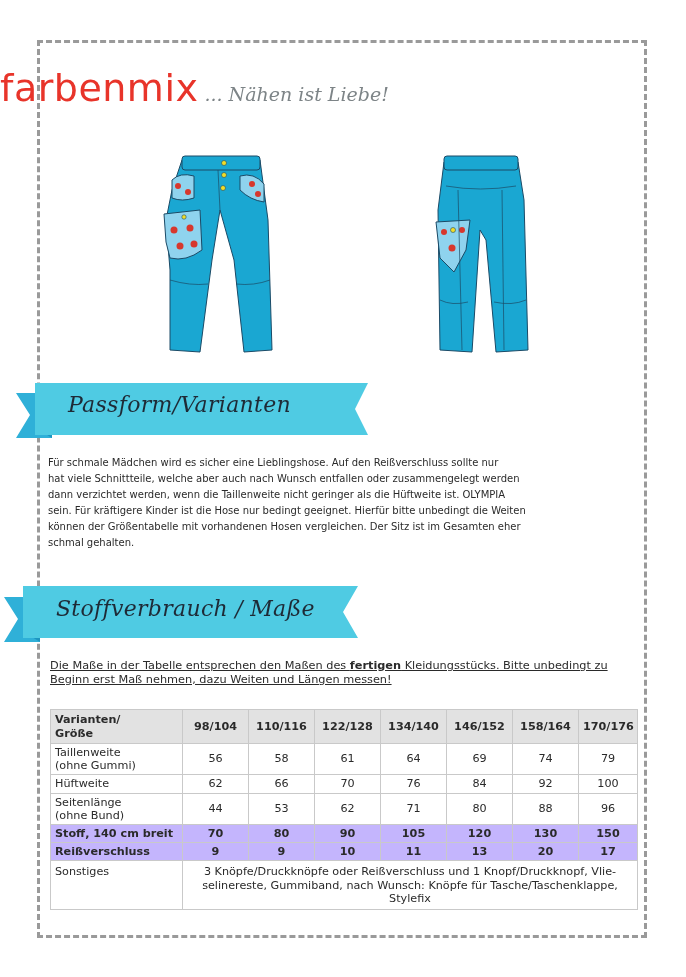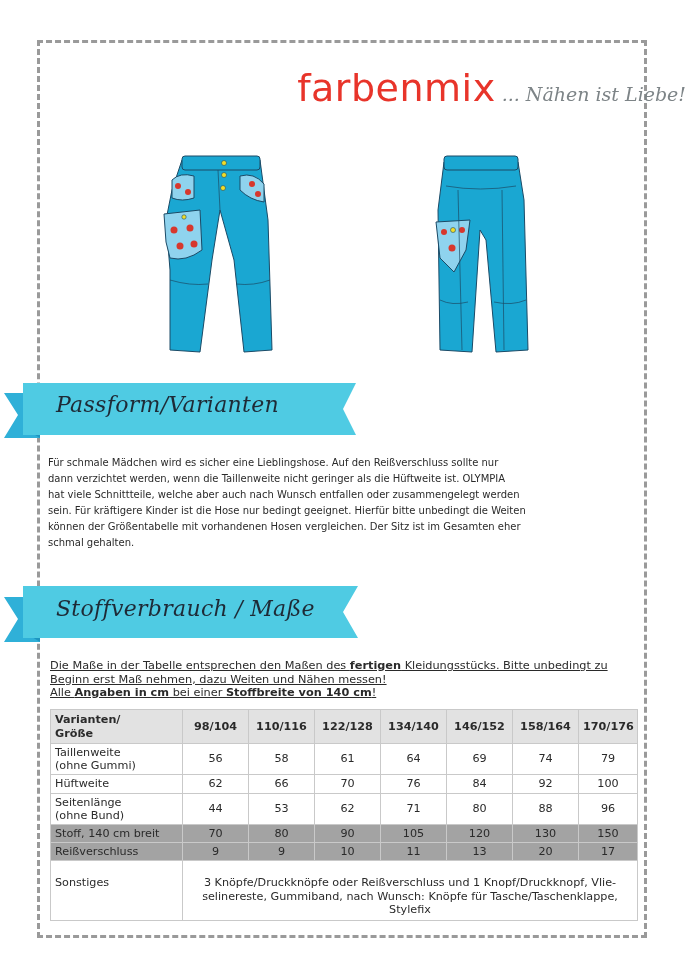--- a/index.html
+++ b/index.html
@@ -5,37 +5,37 @@
   html, body { margin: 0; padding: 0; }
   body {
     width: 686px; height: 977px; background: #ffffff; position: relative; overflow: hidden;
     font-family: "DejaVu Sans", sans-serif; color: #2a2a2a;
   }
   .frame {
     position: absolute; left: 37px; top: 40px; width: 610px; height: 898px;
     border: 3px dashed #9a9a9a; box-sizing: border-box;
   }
   .logo {
-    position: absolute; top: 66px; left: 0; width: 686px; text-align: right;
+    position: absolute; top: 66px; left: 0; width: 686px; text-align: left;
     white-space: nowrap;
   }
   .logo .brand {
     font-family: "DejaVu Sans", sans-serif; font-size: 38px; color: #e8342a;
     letter-spacing: 0.5px; font-weight: normal;
   }
   .logo .tag {
     font-family: "DejaVu Serif", serif; font-style: italic; font-size: 19px; color: #7d8487;
     margin-left: 6px;
   }
   .pants { position: absolute; }
   .pants-front { left: 160px; top: 150px; }
   .pants-back { left: 432px; top: 150px; }
 
   .banner { position: absolute; left: 0; width: 380px; height: 70px; }
-  .banner-1 { top: 378px; }
+  .banner-1 { top: 378px; margin-left: 12px; }
   .banner-2 { top: 582px; }
   .banner svg { position: absolute; left: 0; top: 0; }
   .banner .btitle {
     position: absolute; left: 56px; top: 14px;
     font-family: "DejaVu Serif", serif; font-style: italic; font-size: 22px; color: #1e2a36;
     white-space: nowrap; letter-spacing: 0.3px;
   }
 
   .para {
     position: absolute; left: 48px; top: 455px; width: 600px;
@@ -59,22 +59,22 @@
     border: 1px solid #c9c9c9; padding: 0 4px; line-height: 13.5px;
   }
   table.sizes th {
     background: #e2e2e2; font-weight: bold; height: 33px;
   }
   table.sizes th.first { text-align: left; }
   table.sizes td.first { text-align: left; }
   table.sizes td.num, table.sizes th.num { text-align: center; }
   table.sizes tr.two td { height: 30px; }
   table.sizes tr.one td { height: 18px; }
-  table.sizes tr.bold td { background: #a3a3a3; font-weight: normal; height: 17px; }
-  table.sizes tr.misc td { height: 44px; vertical-align: top; padding-top: 15px; }
+  table.sizes tr.bold td { background: #c4b5fd; font-weight: bold; height: 17px; }
+  table.sizes tr.misc td { height: 44px; vertical-align: top; padding-top: 4px; }
   table.sizes td.misc-text { text-align: center; }
 </style>
 </head>
 <body>
 
 <div class="frame"></div>
 
 <div class="logo">
   <span class="brand">farbenmix</span><span class="tag">... Nähen ist Liebe!</span>
 </div>
@@ -135,40 +135,39 @@
   <svg width="380" height="70" viewBox="0 0 380 70">
     <polygon points="4,15 40,15 40,60 4,60 18,37" fill="#2fb0d8"></polygon>
     <polygon points="24,50 40,50 40,60" fill="#1e95c0"></polygon>
     <polygon points="23,5 356,5 343,31 356,57 23,57" fill="#4fcbe3"></polygon>
   </svg>
   <span class="btitle">Passform/Varianten</span>
 </div>
 
 <div class="para">
   <div>Für schmale Mädchen wird es sicher eine Lieblingshose. Auf den Reißverschluss sollte nur</div>
+  <div>hat viele Schnittteile, welche aber auch nach Wunsch entfallen oder zusammengelegt werden</div>
   <div>dann verzichtet werden, wenn die Taillenweite nicht geringer als die Hüftweite ist. OLYMPIA</div>
-  <div>hat viele Schnittteile, welche aber auch nach Wunsch entfallen oder zusammengelegt werden</div>
   <div>sein. Für kräftigere Kinder ist die Hose nur bedingt geeignet. Hierfür bitte unbedingt die Weiten</div>
   <div>können der Größentabelle mit vorhandenen Hosen vergleichen. Der Sitz ist im Gesamten eher</div>
   <div>schmal gehalten.</div>
 </div>
 
 <div class="banner banner-2">
   <svg width="380" height="70" viewBox="0 0 380 70">
     <polygon points="4,15 40,15 40,60 4,60 18,37" fill="#2fb0d8"></polygon>
     <polygon points="24,50 40,50 40,60" fill="#1e95c0"></polygon>
     <polygon points="23,4 358,4 343,30 358,56 23,56" fill="#4fcbe3"></polygon>
   </svg>
   <span class="btitle">Stoffverbrauch / Maße</span>
 </div>
 
 <div class="intro">
   <div><span>Die Maße in der Tabelle entsprechen den Maßen des </span><b>fertigen</b><span> Kleidungsstücks. Bitte unbedingt zu</span></div>
-  <div>Beginn erst Maß nehmen, dazu Weiten und Nähen messen!</div>
-  <div><span>Alle </span><b>Angaben in cm</b><span> bei einer </span><b>Stoffbreite von 140 cm</b><span>!</span></div>
+  <div>Beginn erst Maß nehmen, dazu Weiten und Längen messen!</div>
 </div>
 
 <table class="sizes">
   <colgroup>
     <col style="width:132px">
       <col style="width:66px">
       <col style="width:66px">
       <col style="width:66px">
       <col style="width:66px">
       <col style="width:66px">

